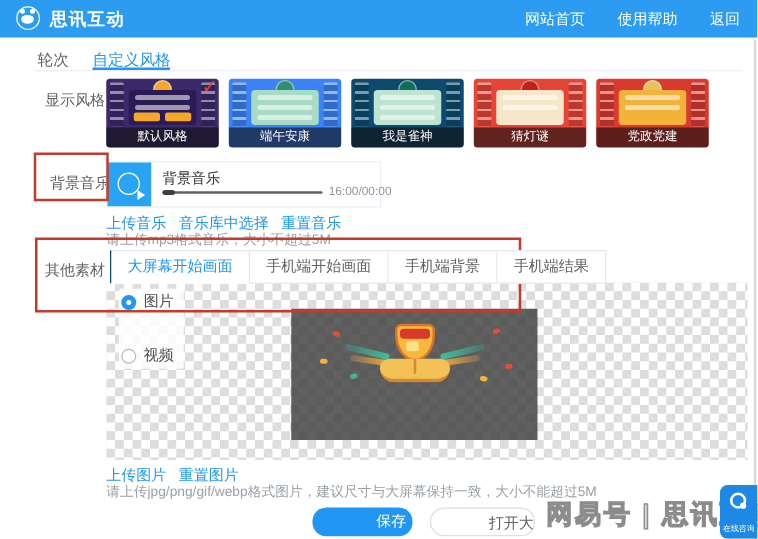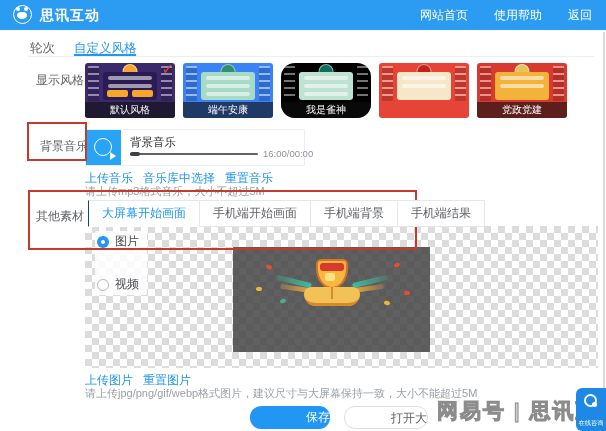--- a/index.html
+++ b/index.html
@@ -88,21 +88,21 @@
     border-radius:8px 8px 12px 12px;border-bottom:3px solid #d8892e;}
   .book::before{content:"";position:absolute;left:50%;top:0;width:2px;height:12px;background:#d8892e;transform:translateX(-50%);}
   .conf{position:absolute;width:6px;height:4px;border-radius:2px;}
   .c1{left:-6px;top:8px;background:#e05039;transform:rotate(24deg);}
   .c2{left:-16px;top:30px;background:#f2b53c;}
   .c3{left:8px;top:42px;background:#4cb08a;transform:rotate(-18deg);}
   .c4{right:-8px;top:6px;background:#e05039;transform:rotate(-24deg);}
   .c5{right:-18px;top:34px;background:#e05039;}
   .c6{right:2px;top:44px;background:#f2b53c;transform:rotate(12deg);}
   
-  .btn{position:absolute;top:406px;height:23px;line-height:23px;font-size:12px;text-align:right;border-radius:11px;cursor:pointer;box-sizing:border-box;padding-left:46px;}
+  .btn{position:absolute;top:406px;height:23px;line-height:23px;font-size:12px;text-align:center;border-radius:11px;cursor:pointer;box-sizing:border-box;padding-left:46px;}
   .btn-save{left:250px;width:80px;background:#2196f3;color:#fff;}
   .btn-open{left:344px;width:84px;background:#fff;border:1px solid #dcdfe6;color:#606266;}
   
   .watermark{position:absolute;left:437px;top:397px;font-size:21px;font-weight:bold;letter-spacing:2px;
     color:#cfcfcf;-webkit-text-stroke:1px #8c8c8c;white-space:nowrap;}
   .chat{position:absolute;left:576px;top:388px;width:30px;height:43px;background:#1e88e5;border-radius:6px 0 0 6px;cursor:pointer;z-index:11;}
   .headset{position:absolute;left:8px;top:6px;width:13px;height:13px;border:2px solid #fff;border-radius:50%;box-sizing:border-box;}
   .headset::after{content:"";position:absolute;right:-2px;bottom:-2px;width:5px;height:5px;background:#fff;border-radius:50%;}
   .chat-label{position:absolute;left:0;right:0;bottom:3px;text-align:center;color:#fff;font-size:7px;transform:scale(.9);}
   .scroll-line{position:absolute;right:1px;top:32px;bottom:0;width:2px;background:#d9d9d9;}
@@ -146,39 +146,40 @@
   <div class="t-side l"></div>
     <div class="t-side r"></div>
   <div class="t-emblem t-acc" style="background: rgb(47, 143, 111);"></div>
   <div class="t-panel" style="background: rgb(168, 219, 198);">
       <div class="t-row"></div>
       <div class="t-row"></div>
       <div class="t-row"></div>
     </div>
   <div class="t-label">端午安康</div>
 </div>
-<div class="thumb" style="left: 281px; background: #000000; border-radius: 14px;">
+<div class="thumb" style="left: 281px; background: #0c4a6e;">
   <div class="t-side l"></div>
     <div class="t-side r"></div>
   <div class="t-emblem t-acc" style="background: rgb(15, 110, 92);"></div>
   <div class="t-panel" style="background: rgb(191, 227, 210);">
       <div class="t-row"></div>
       <div class="t-row"></div>
       <div class="t-row"></div>
     </div>
   <div class="t-label">我是雀神</div>
 </div>
 <div class="thumb" style="left: 379px; background: rgb(230, 68, 54);">
   <div class="t-side l"></div>
     <div class="t-side r"></div>
   <div class="t-emblem t-acc" style="background: rgb(194, 34, 24);"></div>
   <div class="t-panel" style="background: rgb(247, 231, 201);">
       <div class="t-row"></div>
       <div class="t-row"></div>
     </div>
+  <div class="t-label">猜灯谜</div>
 </div>
 <div class="thumb" style="left: 477px; background: rgb(217, 58, 48);">
   <div class="t-side l"></div>
     <div class="t-side r"></div>
   <div class="t-emblem t-acc" style="background: rgb(232, 194, 90);"></div>
   <div class="t-panel" style="background: rgb(243, 179, 58);">
       <div class="t-row"></div>
       <div class="t-row"></div>
     </div>
   <div class="t-label">党政党建</div>

